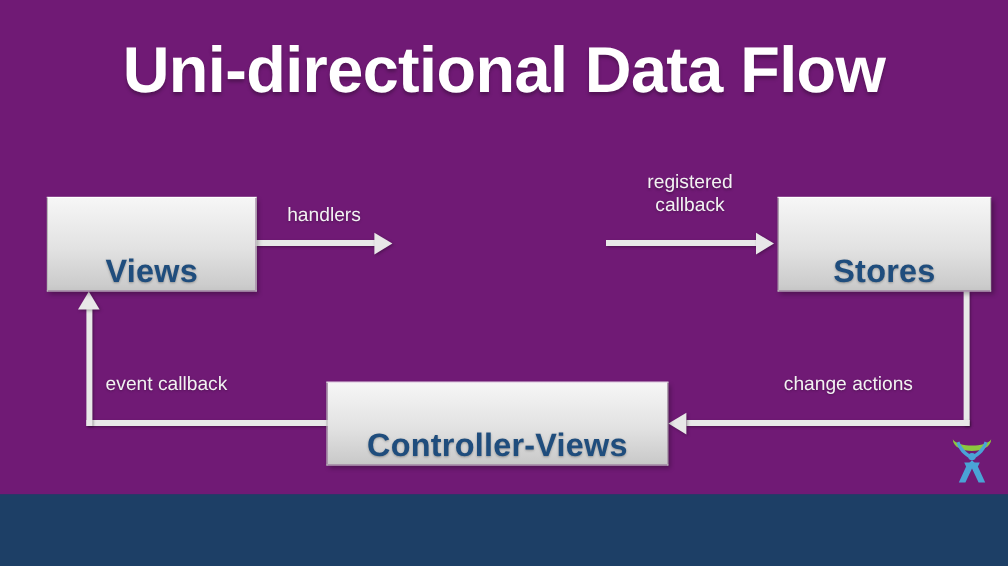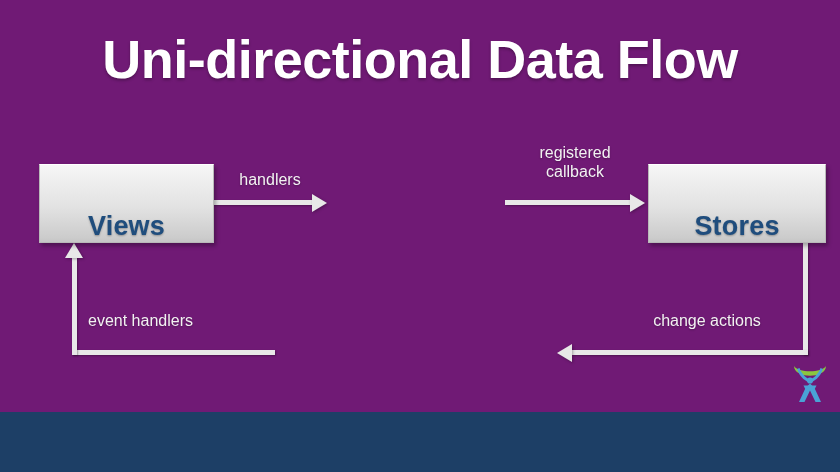--- a/index.html
+++ b/index.html
@@ -123,39 +123,42 @@
 
   <div class="node" id="node-views">
     <span>Views</span>
   </div>
 
 
   <div class="node" id="node-stores">
     <span>Stores</span>
   </div>
 
+  <div class="node" id="node-controller">
+    <span>Controller-Views</span>
+  </div>
 
   <div class="hline" style="left:213px; top:200px; width:101px;"></div>
   <div class="arrow arrow-right" style="left:312px; top:194px;"></div>
   <div class="edge-label" id="label-actions">handlers</div>
 
   <div class="hline" style="left:505px; top:200px; width:126px;"></div>
   <div class="arrow arrow-right" style="left:630px; top:194px;"></div>
   <div class="edge-label" id="label-registered">registered
 callback</div>
 
   <div class="vline" style="left:803px; top:243px; height:112px;"></div>
   <div class="hline" style="left:572px; top:350px; width:236px;"></div>
   <div class="arrow arrow-left" style="left:557px; top:344px;"></div>
   <div class="edge-label" id="label-change">change actions</div>
 
   <div class="hline" style="left:72px; top:350px; width:203px;"></div>
   <div class="vline" style="left:72px; top:257px; height:98px;"></div>
   <div class="arrow arrow-up" style="left:65px; top:243px;"></div>
-  <div class="edge-label" id="label-eventh">event handlers</div>
+  <div class="edge-label" id="label-eventh">event callback</div>
 
   <svg id="logo" viewBox="0 0 40 44">
 
     <path d="M4 6 C 4 19, 36 19, 36 6 C 32 13, 8 13, 4 6 Z" fill="#8cc63e"></path>
 
     <path d="M7 9 C 10 18, 16 21, 20 23 C 24 21, 30 18, 33 9
              L 30.5 8 C 28 15, 23 18, 20 20 C 17 18, 12 15, 9.5 8 Z" fill="#4aa3d6"></path>
 
     <circle cx="20" cy="20.5" r="3.1" fill="#4aa3d6"></circle>
 

